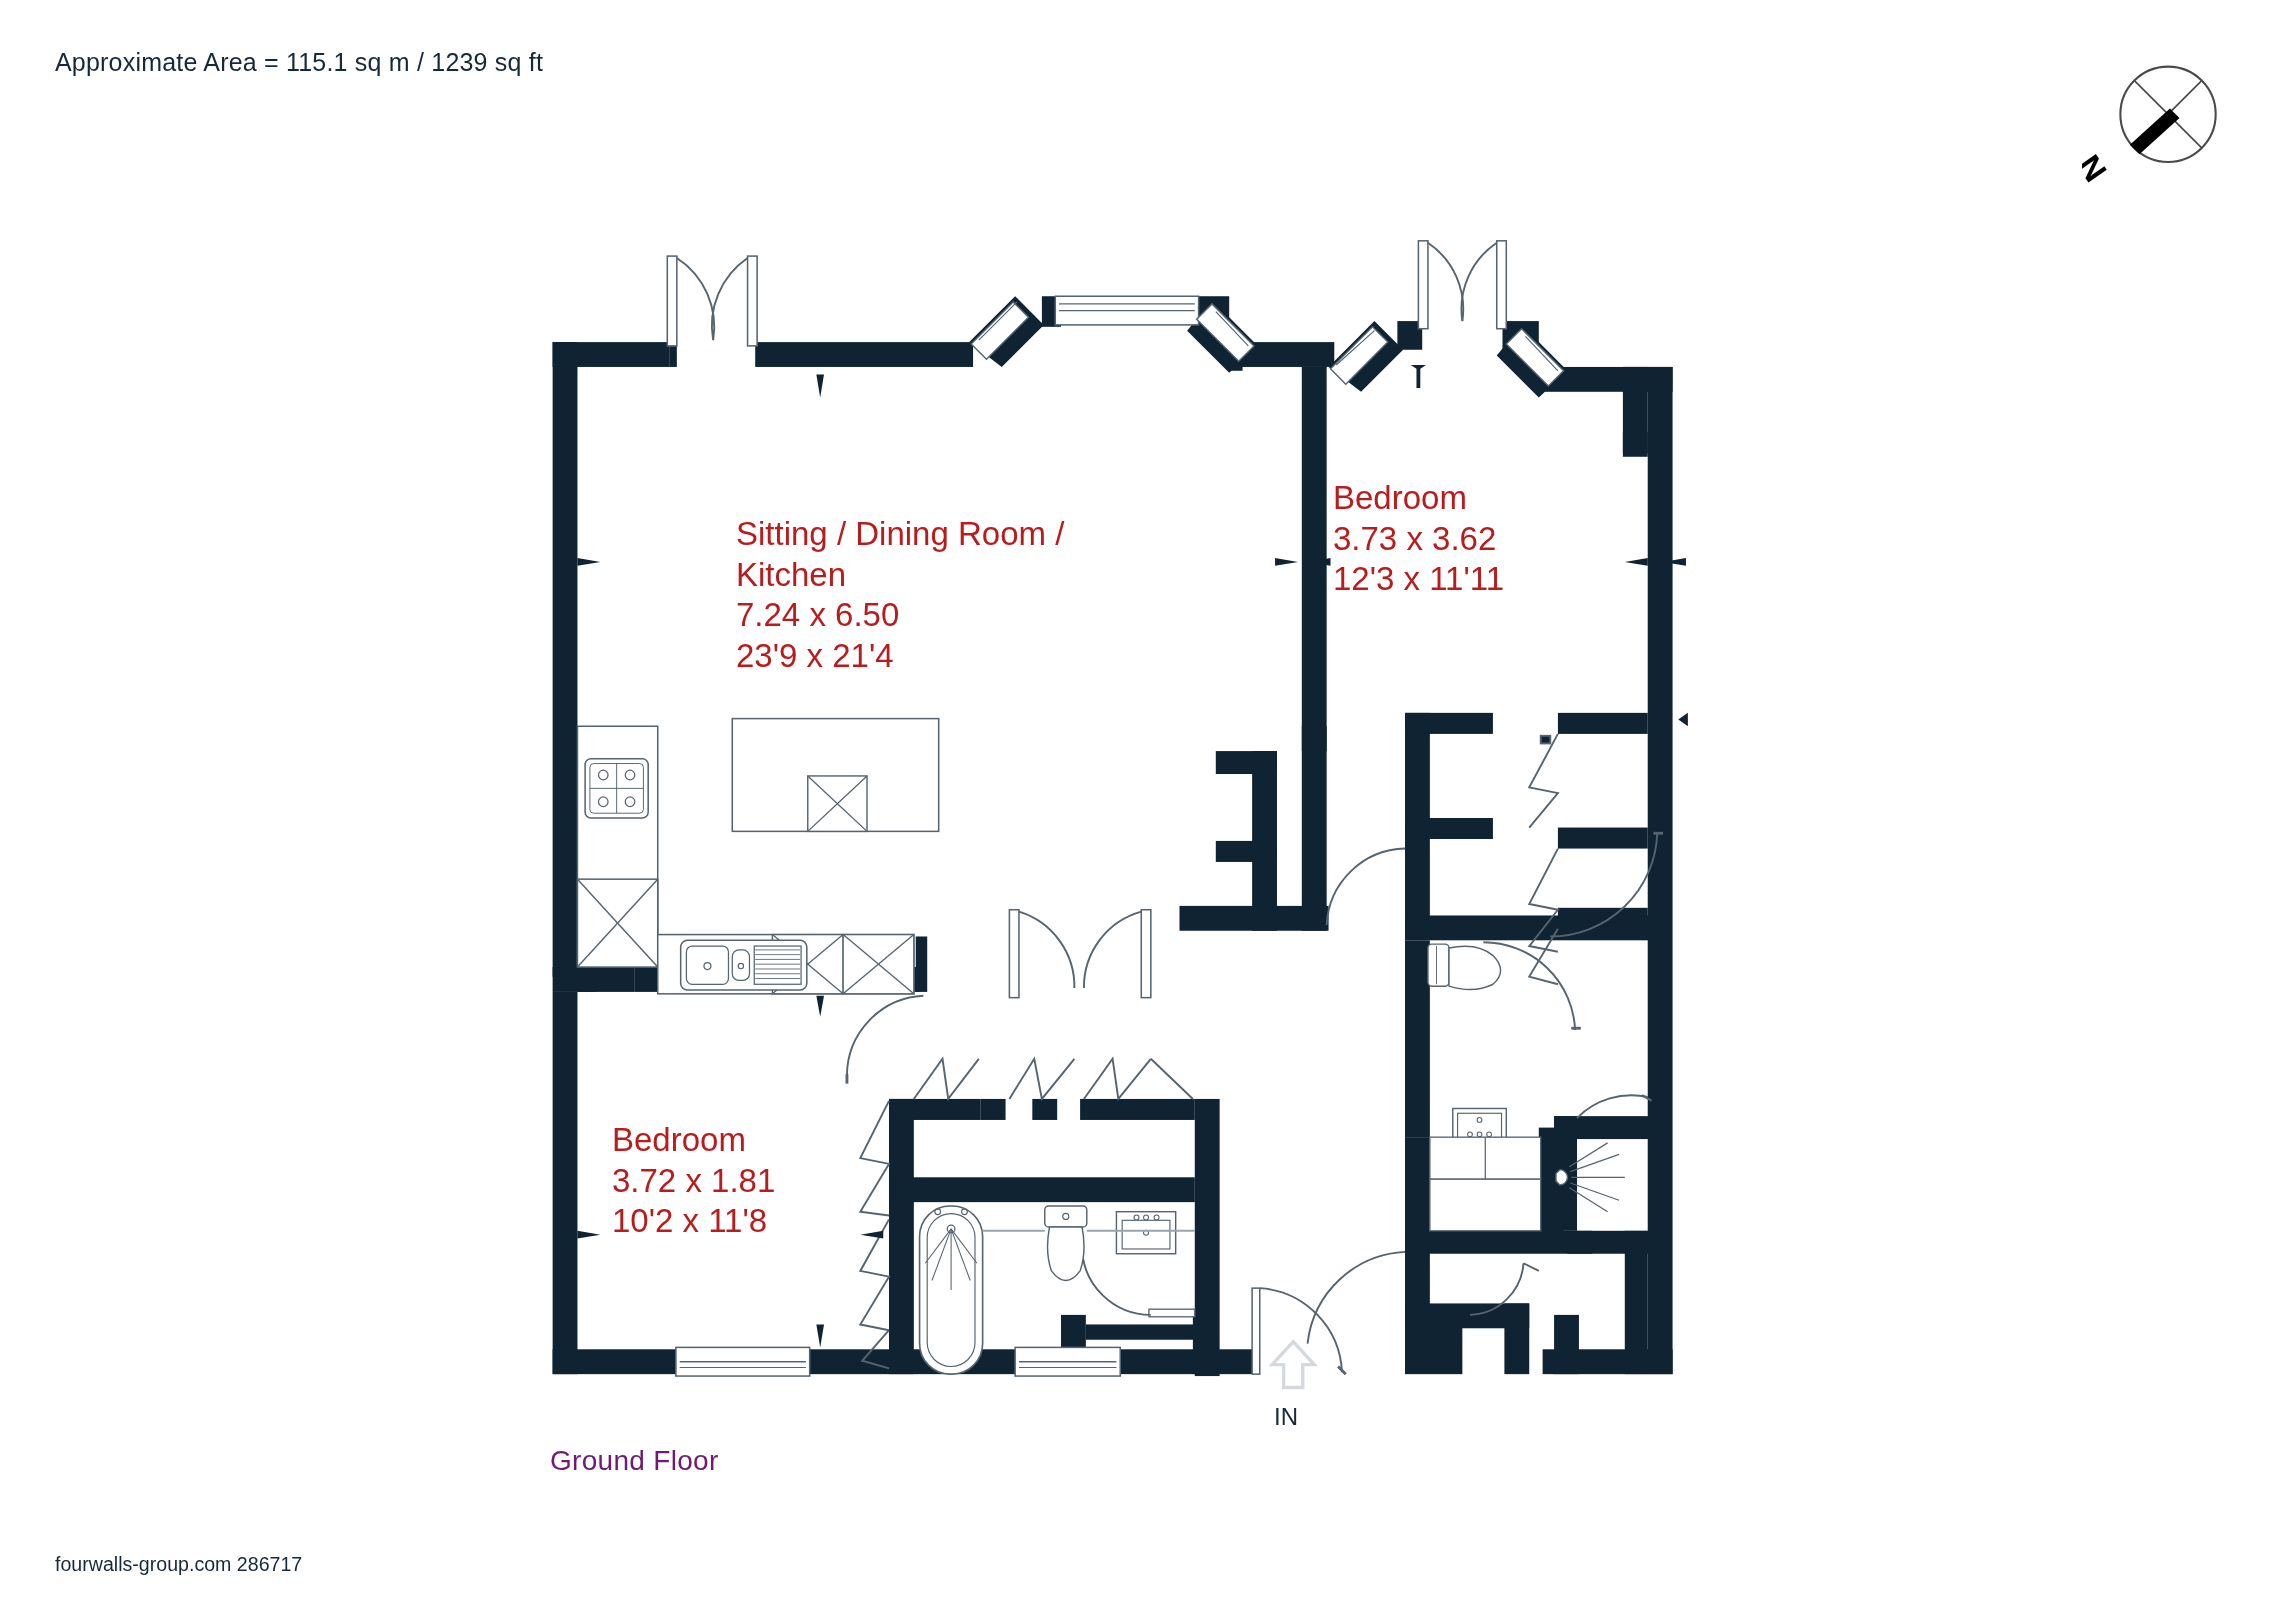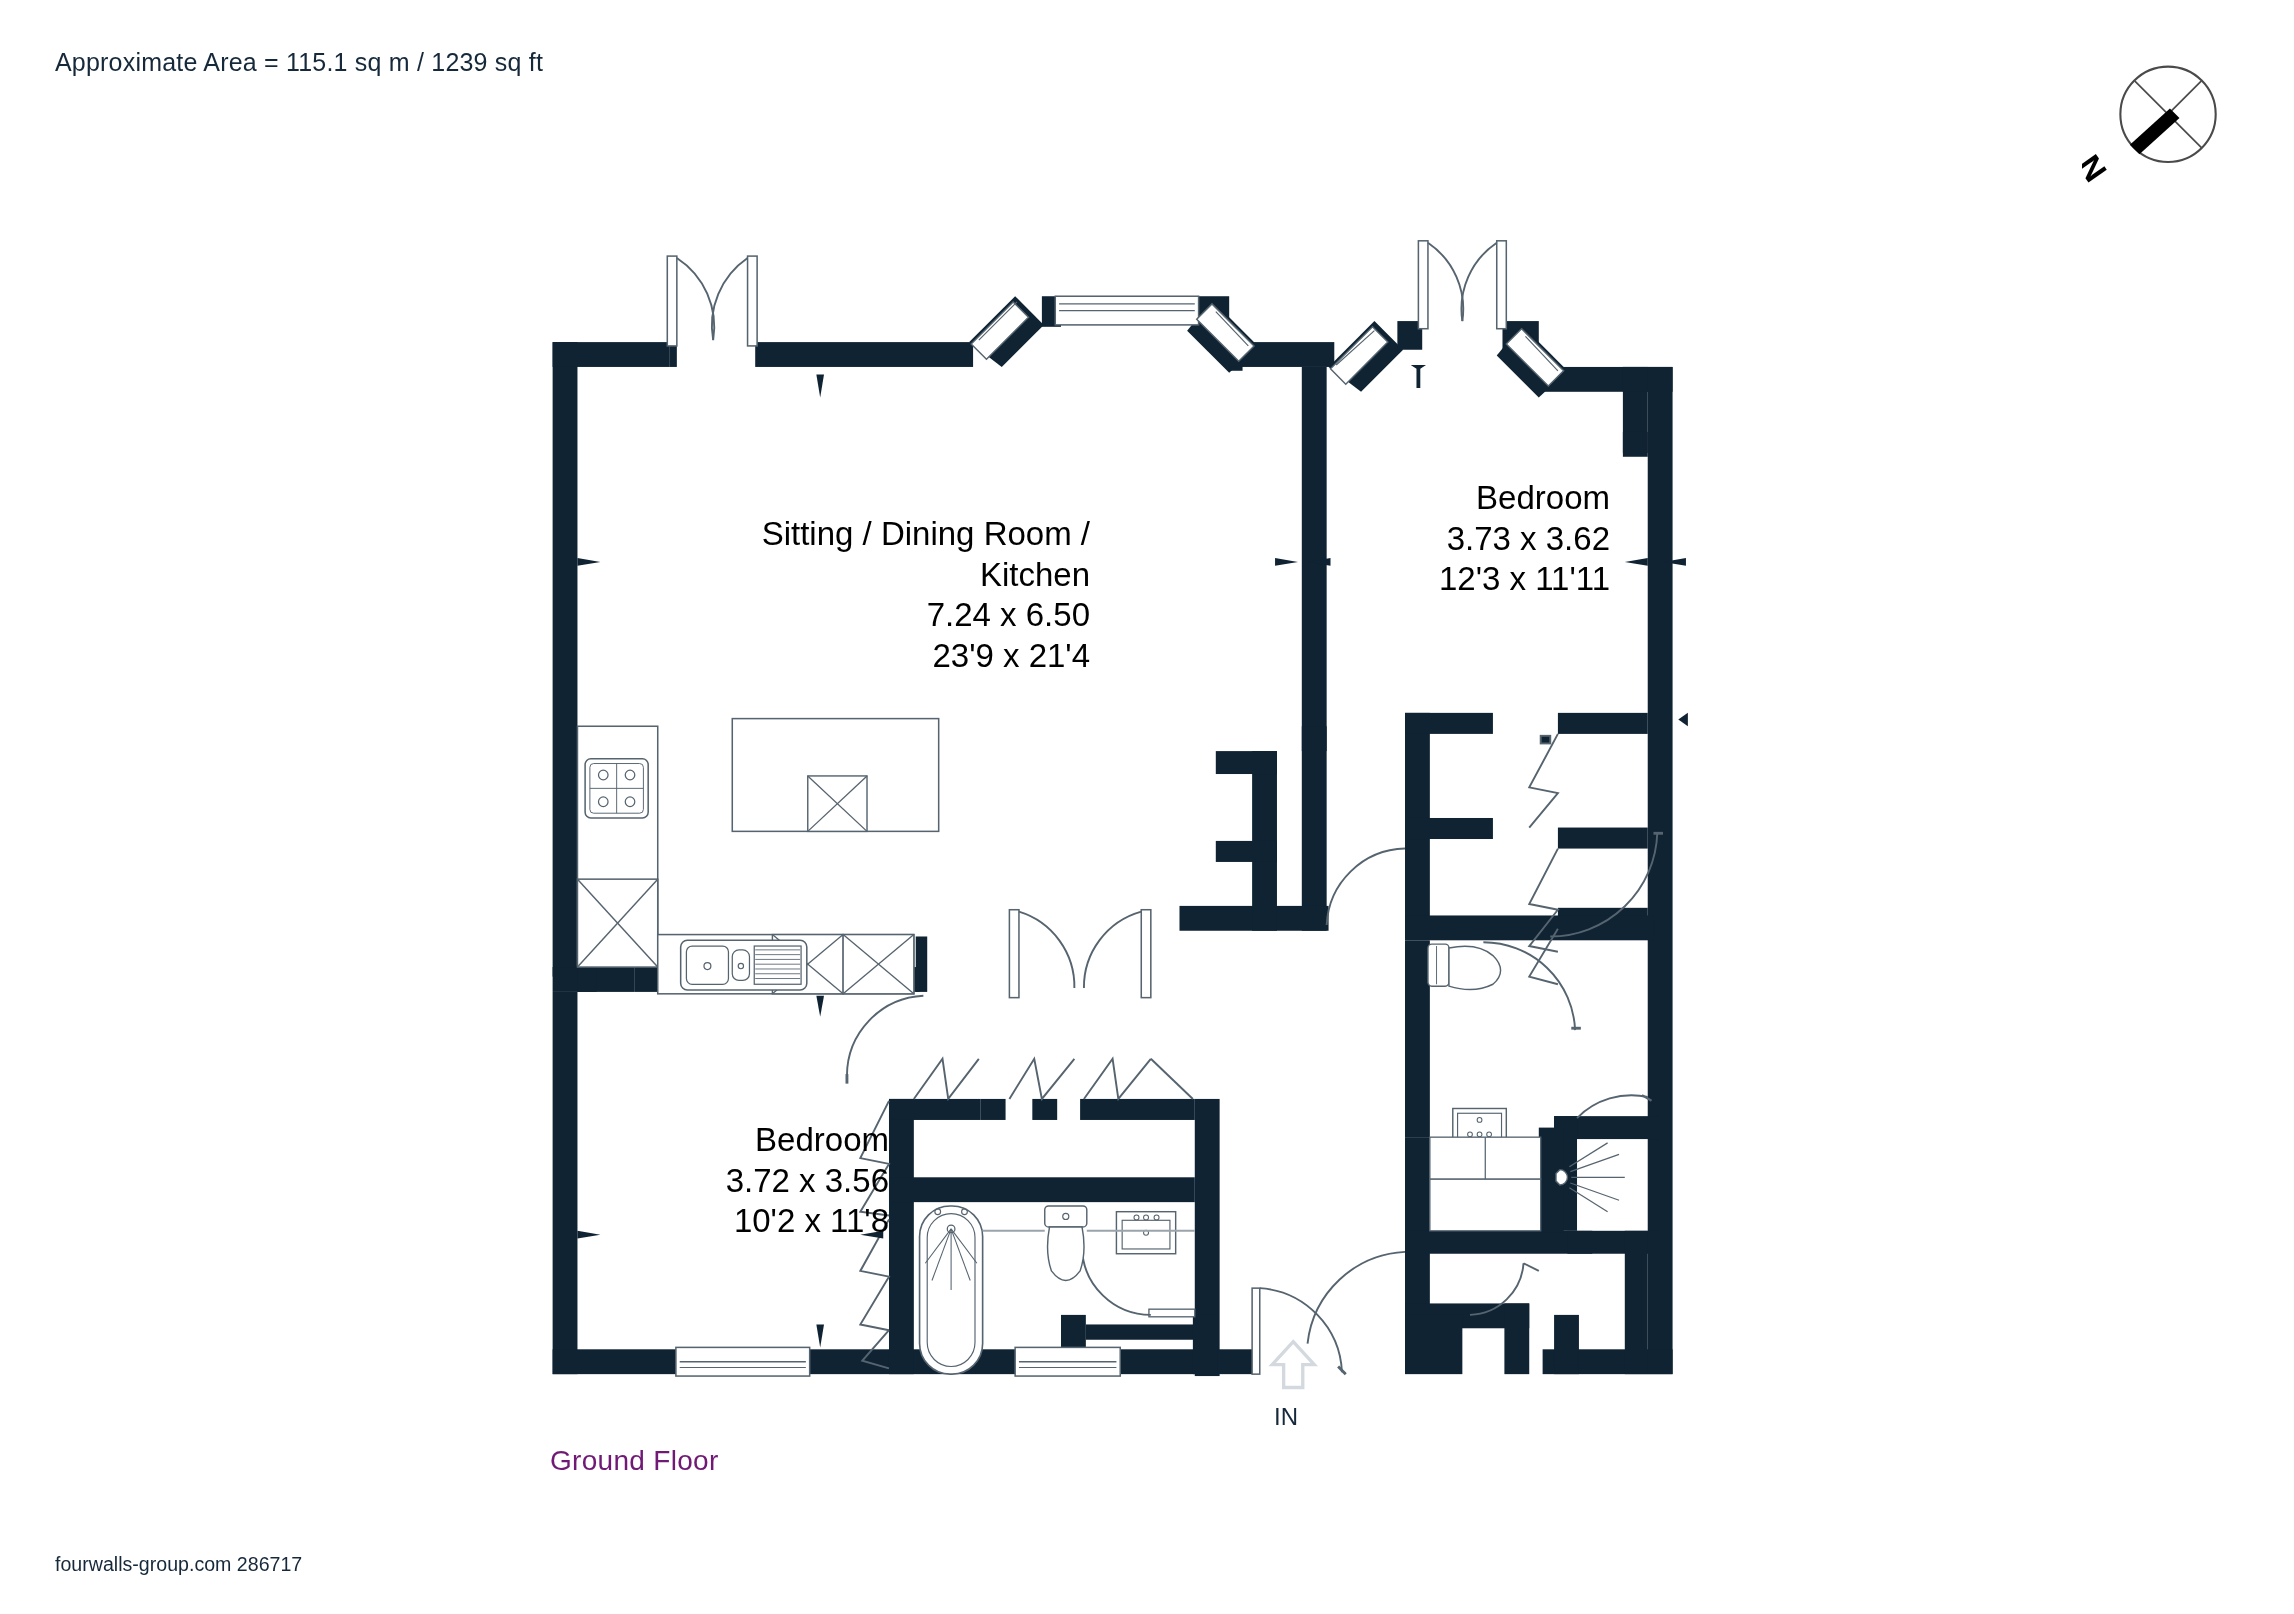--- a/index.html
+++ b/index.html
@@ -63,22 +63,22 @@
   .footer-line2 {
     position: absolute;
     left: 55px;
     top: 1553px;
     font-size: 19.6px;
     color: #16293b;
     white-space: nowrap;
   }
   .room-label {
     position: absolute;
-    text-align: right;
-    color: #000000;
+    text-align: left;
+    color: #b91c1c;
     line-height: 1.23;
     white-space: nowrap;
   }
   .room-label .ln { display: block; }
   .rl-main { left: 736px; top: 514px; width: 354px; font-size: 33px; }
   .rl-bed1 { left: 1333px; top: 478px; width: 277px; font-size: 33px; }
   .rl-bed2 { left: 612px; top: 1120px; width: 277px; font-size: 33px; }
   .in-label {
     position: absolute;
     left: 1274px;
@@ -474,21 +474,21 @@
   </div>
 
   <div class="room-label rl-bed1">
     <span class="ln">Bedroom</span>
     <span class="ln">3.73 x 3.62</span>
     <span class="ln">12'3 x 11'11</span>
   </div>
 
   <div class="room-label rl-bed2">
     <span class="ln">Bedroom</span>
-    <span class="ln">3.72 x 3.56</span>
+    <span class="ln">3.72 x 1.81</span>
     <span class="ln">10'2 x 11'8</span>
   </div>
 
   <div class="in-label">IN</div>
 
   <div class="floor-title">Ground Floor</div>
   <div class="footer-line2">fourwalls-group.com 286717</div>
 
 </div>
 

